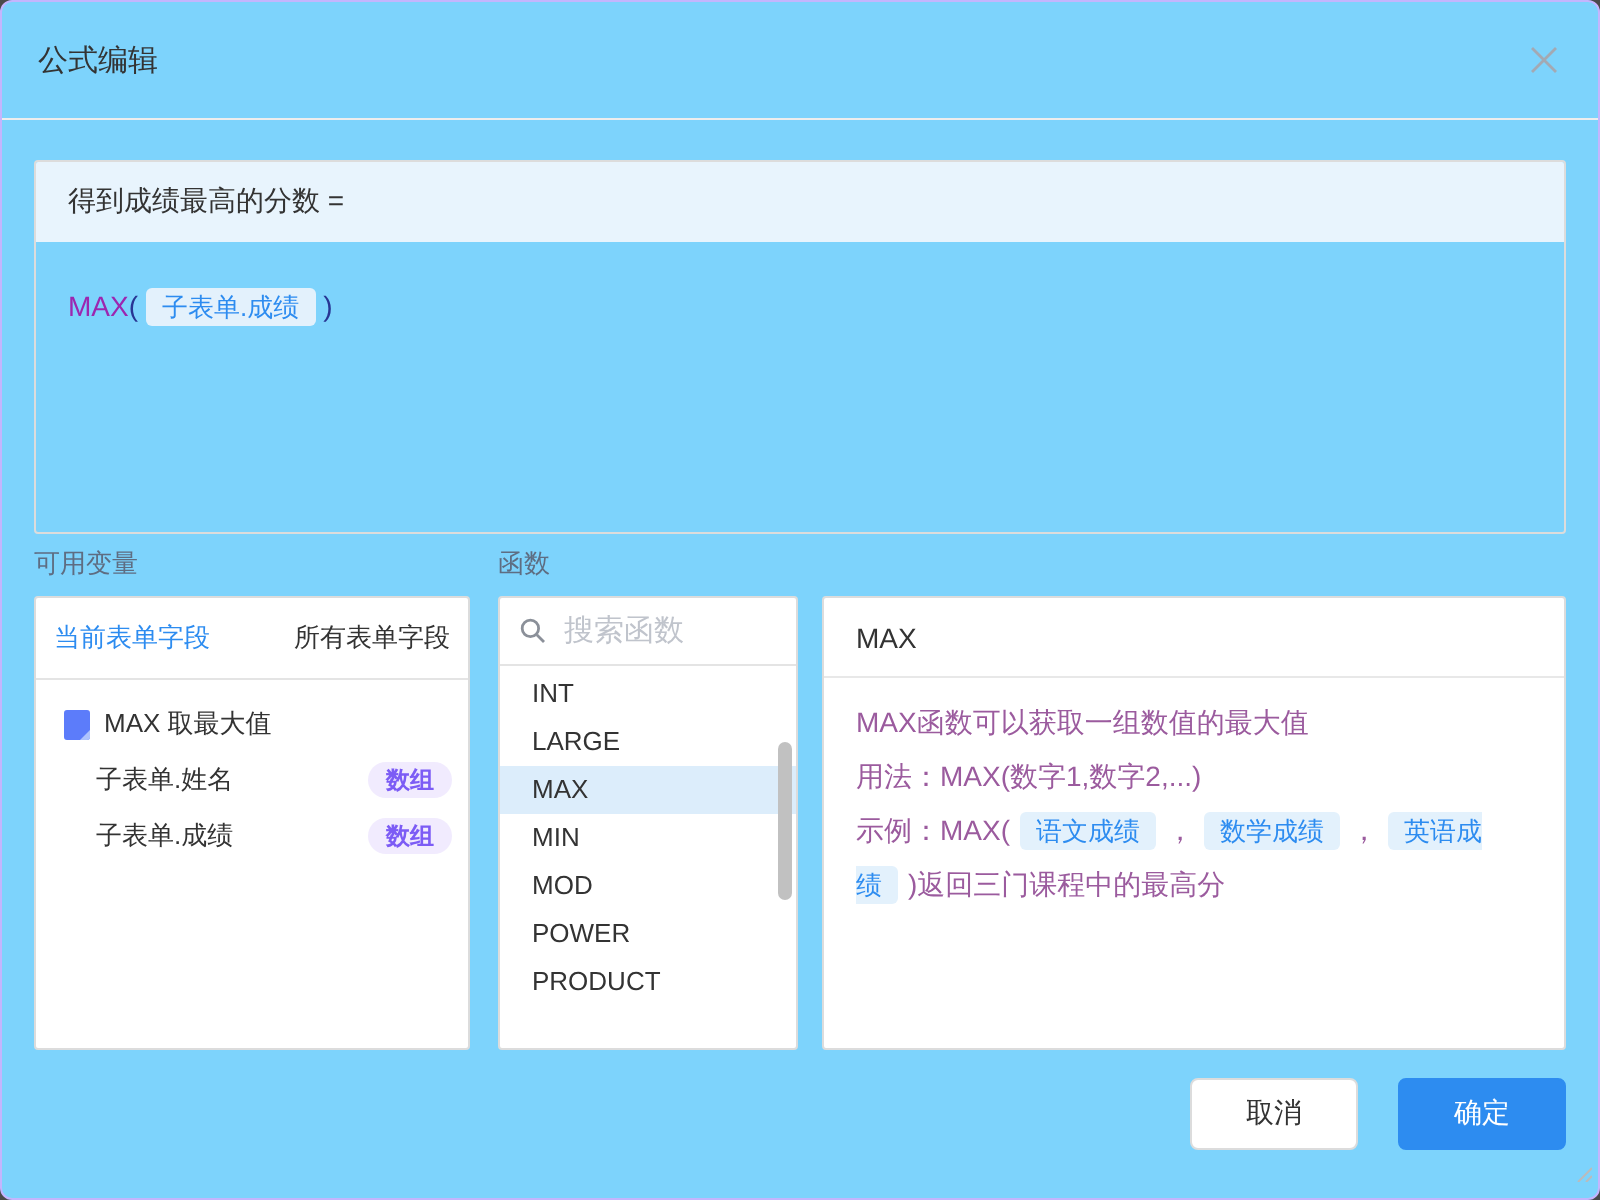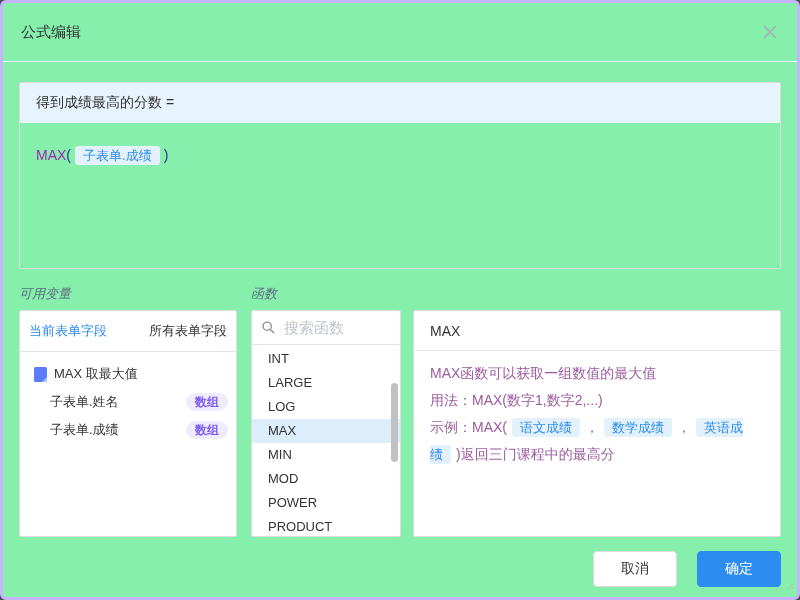--- a/index.html
+++ b/index.html
@@ -1,36 +1,36 @@
 <!DOCTYPE html>
 <html><head>
 <meta charset="utf-8">
 <style>
   html,body{margin:0;padding:0;}
   body{width:800px;height:600px;background:#4a4a4a;position:relative;
        font-family:"Liberation Sans","DejaVu Sans",sans-serif;}
-  .dialog{position:absolute;inset:0;background:#86efac;border:3px solid #c4b5fd;
+  .dialog{position:absolute;inset:0;background:#7dd3fc;border:1px solid #c4b5fd;
           border-radius:6px;box-sizing:border-box;overflow:hidden;}
   
   .dlg-header{height:59px;display:flex;align-items:center;justify-content:space-between;
               padding:0 18px;border-bottom:1px solid #ededed;box-sizing:border-box;}
   .dlg-title{font-size:15px;color:#333;}
   .close-btn{width:18px;height:18px;cursor:pointer;display:flex;align-items:center;justify-content:center;}
   
   .main{padding:0 16px;}
   .formula-panel{margin-top:20px;height:187px;border:1px solid #dcdcdc;border-radius:2px;
                  box-sizing:border-box;overflow:hidden;}
   .formula-target{height:40px;background:#E8F4FD;display:flex;align-items:center;
                   padding:0 16px;font-size:14px;color:#333;}
   .formula-editor{padding:24px 16px;font-size:14px;color:#333;}
   .fn-name{color:#9C27B0;}
   .paren{color:#283593;}
   .chip{background:#E3F1FC;color:#2D8CF0;border-radius:3px;padding:2px 8px;margin:0 4px;font-size:13px;}
   
-  .labels-row{display:flex;margin:15px 0 6px;font-style:italic;}
+  .labels-row{display:flex;margin:5px 0 6px;}
   .section-label{font-size:13px;color:#5E6D82;height:20px;line-height:20px;}
   .label-vars{width:232px;}
   
   .cols{display:flex;}
   .panel-box{border:1px solid #dcdcdc;border-radius:2px;height:227px;box-sizing:border-box;
              background:#fff;position:relative;}
   .box-vars{width:218px;margin-right:14px;}
   .box-funcs{width:150px;margin-right:12px;}
   .box-detail{flex:1;}
   
@@ -130,21 +130,20 @@
             <svg width="13" height="13" viewBox="0 0 13 13">
               <circle cx="5.2" cy="5.2" r="4.1" fill="none" stroke="#8b9099" stroke-width="1.4"></circle>
               <line x1="8.4" y1="8.4" x2="12" y2="12" stroke="#8b9099" stroke-width="1.4"></line>
             </svg>
           </span>
           <input type="text" placeholder="搜索函数" style="">
         </div>
         <div class="fn-list">
           <div class="fn-item">INT</div>
           <div class="fn-item">LARGE</div>
-          <div class="fn-item">LOG</div>
           <div class="fn-item selected">MAX</div>
           <div class="fn-item">MIN</div>
           <div class="fn-item">MOD</div>
           <div class="fn-item">POWER</div>
           <div class="fn-item">PRODUCT</div>
         </div>
         <div class="scroll-thumb"></div>
       </div>
 
       <div class="panel-box box-detail">

